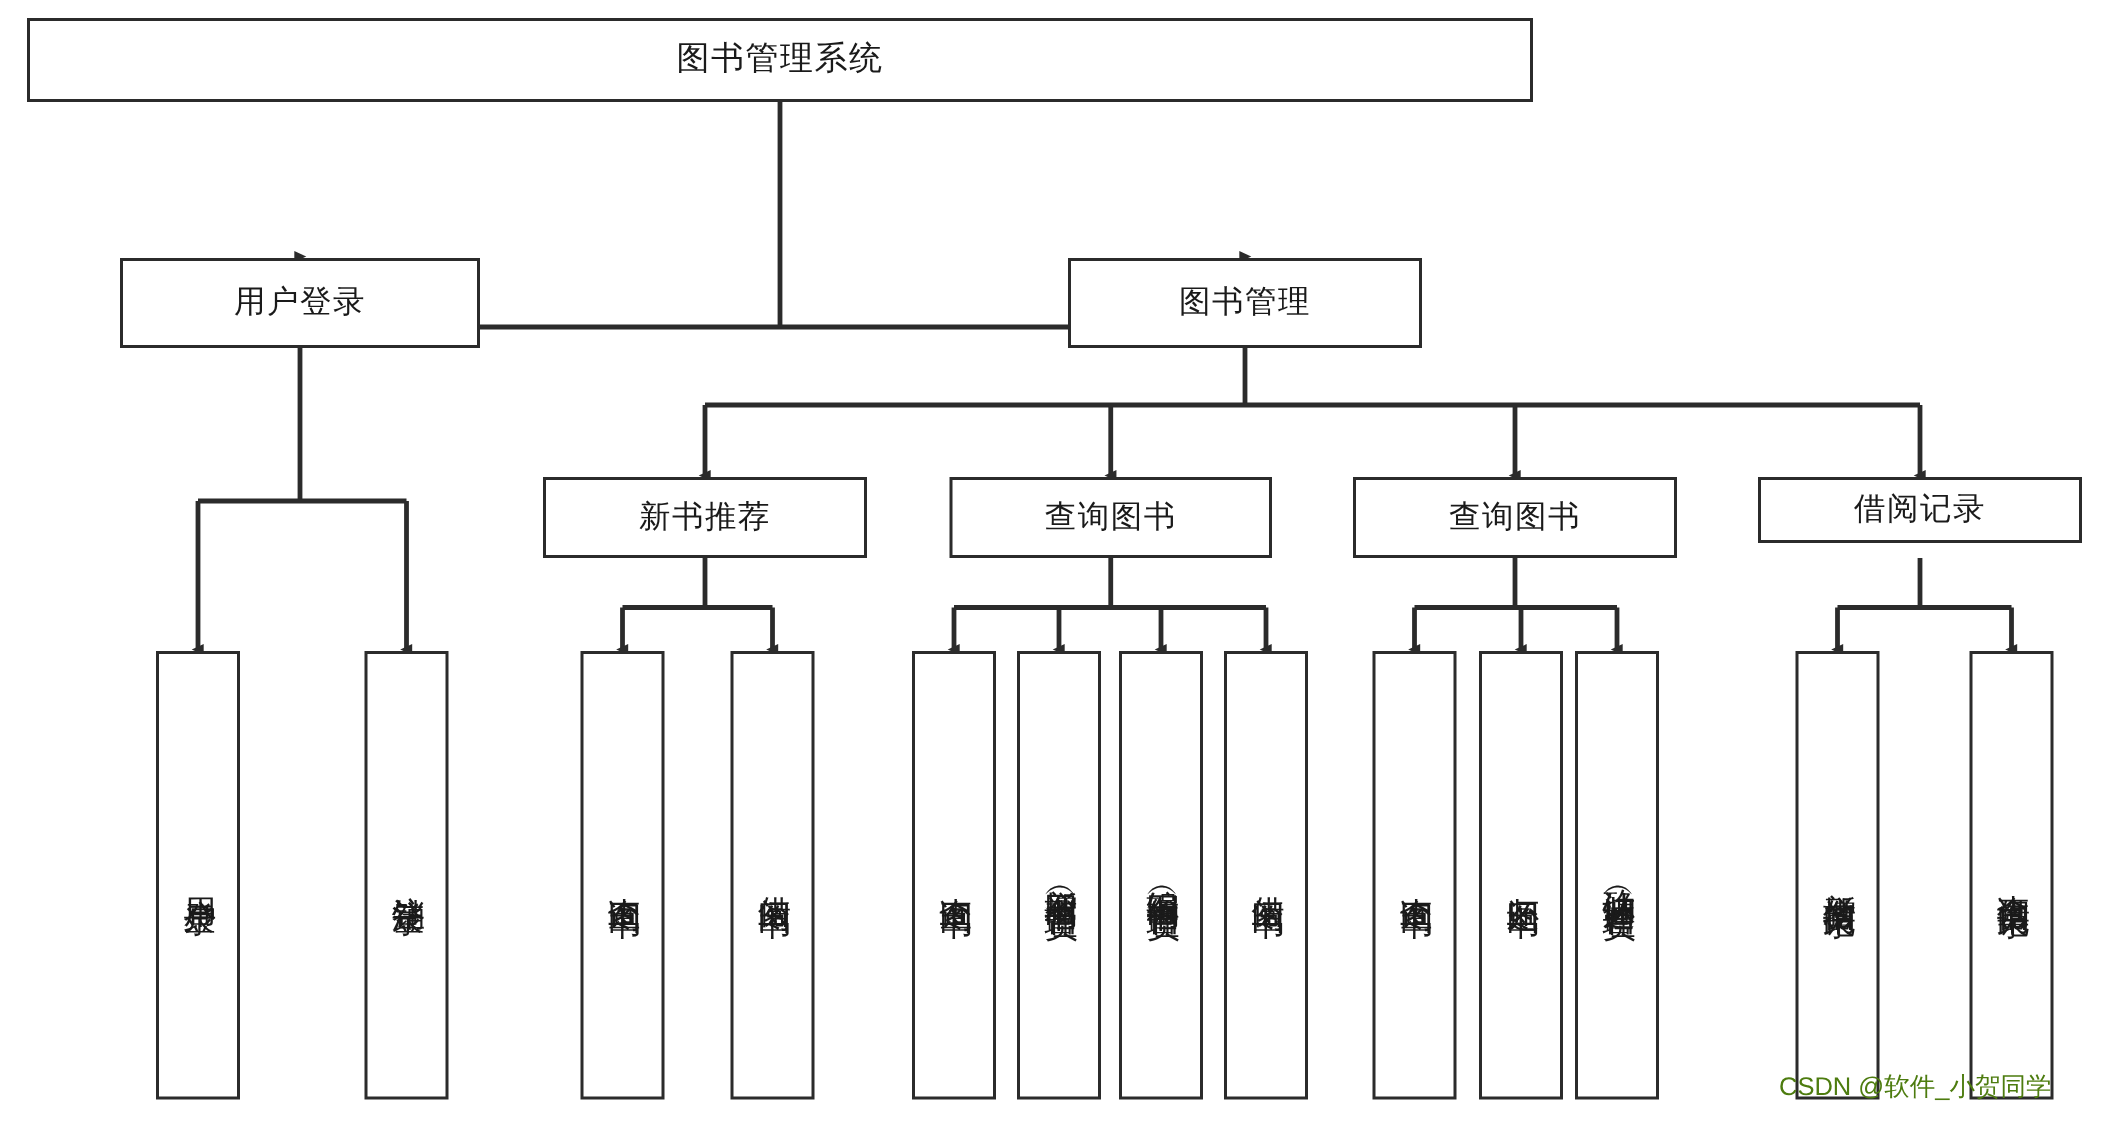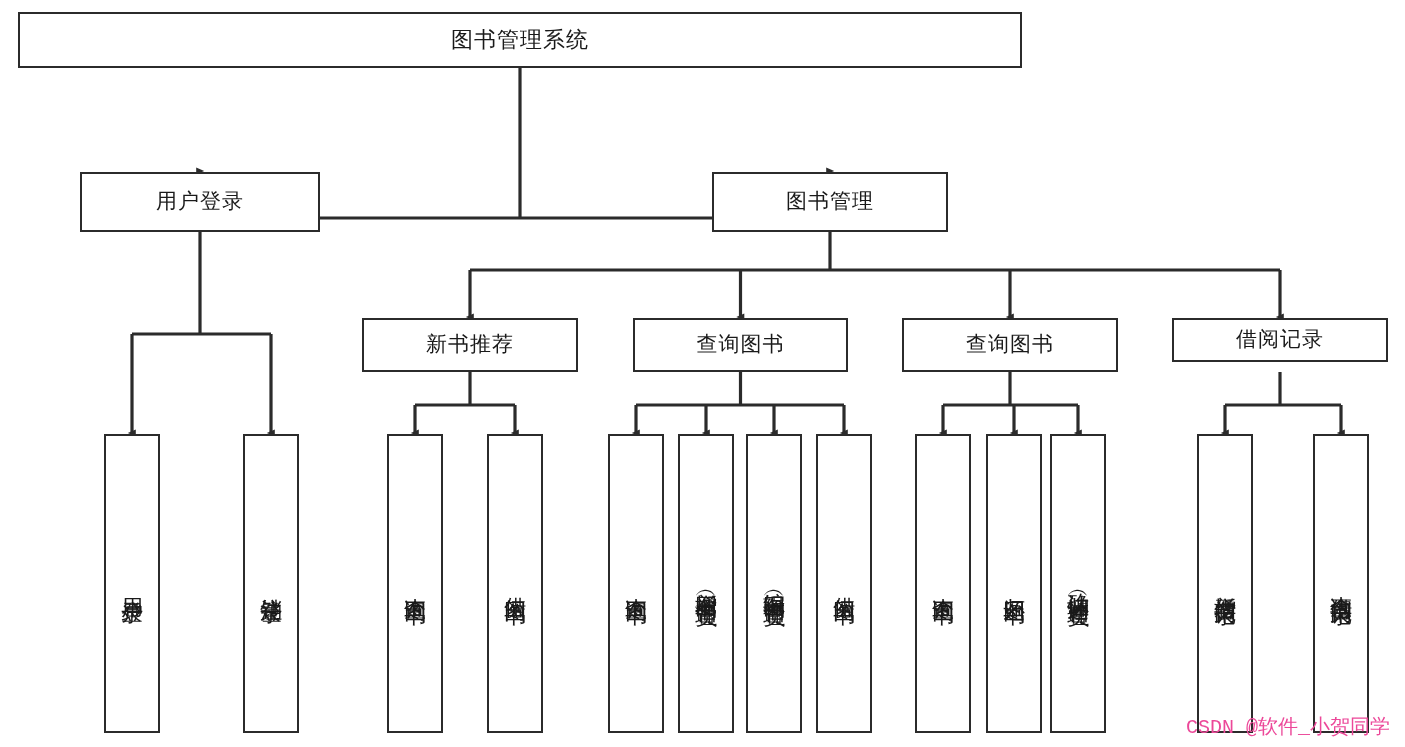--- a/index.html
+++ b/index.html
@@ -57,25 +57,25 @@
     text-orientation: upright;
     display: block;
   }
   .node.root {
     font-size: 22px;
   }
   #watermark {
     position: absolute;
     left: 1186px;
     top: 713px;
-    font-size: 20px;
-    color: #ec4899;
+    font-size: 17px;
+    color: #4d7c0f;
     white-space: nowrap;
     z-index: 5;
-    font-family: Liberation Mono, monospace;
+    font-family: Liberation Sans, sans-serif;
   }
 </style>
 </head>
 <body>
 
 <div id="diagram-root">
 
   <svg id="edge-layer" viewBox="0 0 1405 747" width="1405" height="747" xmlns="http://www.w3.org/2000/svg">
     <defs>
       <marker id="arrowhead" markerWidth="9" markerHeight="9" refX="4.2" refY="4.4" orient="auto" markerUnits="userSpaceOnUse">

